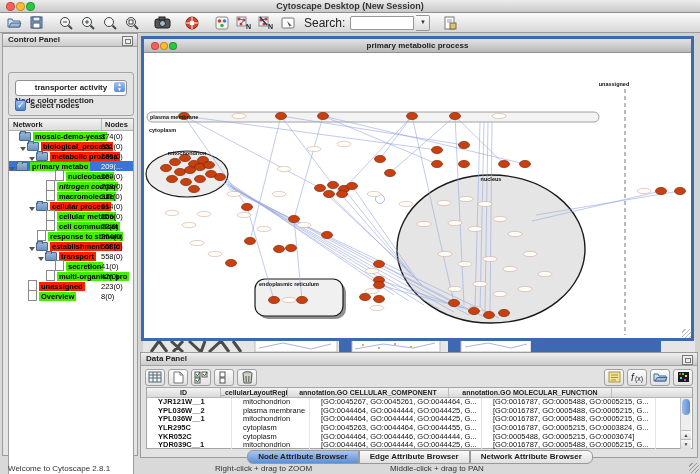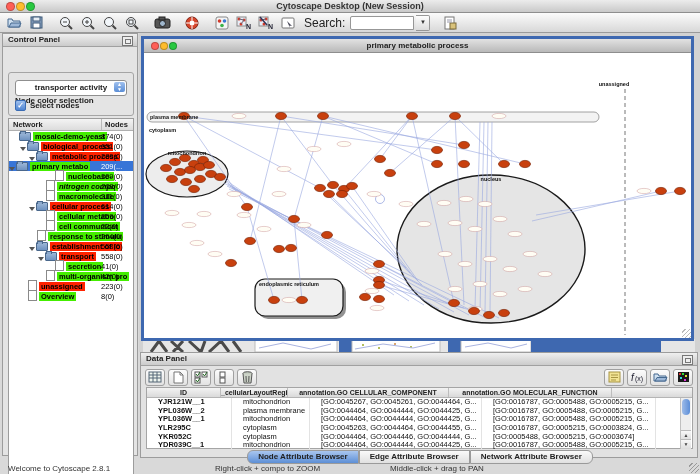--- a/index.html
+++ b/index.html
@@ -644,16 +644,16 @@
   </div>
   <div id="dtabs" class="abs">
       <div class="dtab sel first">Node Attribute Browser</div>
       <div class="dtab">Edge Attribute Browser</div>
       <div class="dtab last">Network Attribute Browser</div>
     </div>
 </div>
 
 <div id="statusbar" class="abs">
   <span style="left:8px">Welcome to Cytoscape 2.8.1</span>
-  <span style="left:215px">Right-click + compo to ZOOM</span>
+  <span style="left:215px">Right-click + drag to ZOOM</span>
   <span style="left:390px">Middle-click + drag to PAN</span>
   <div id="appgrip"></div>
 </div>
 
 </body></html>

